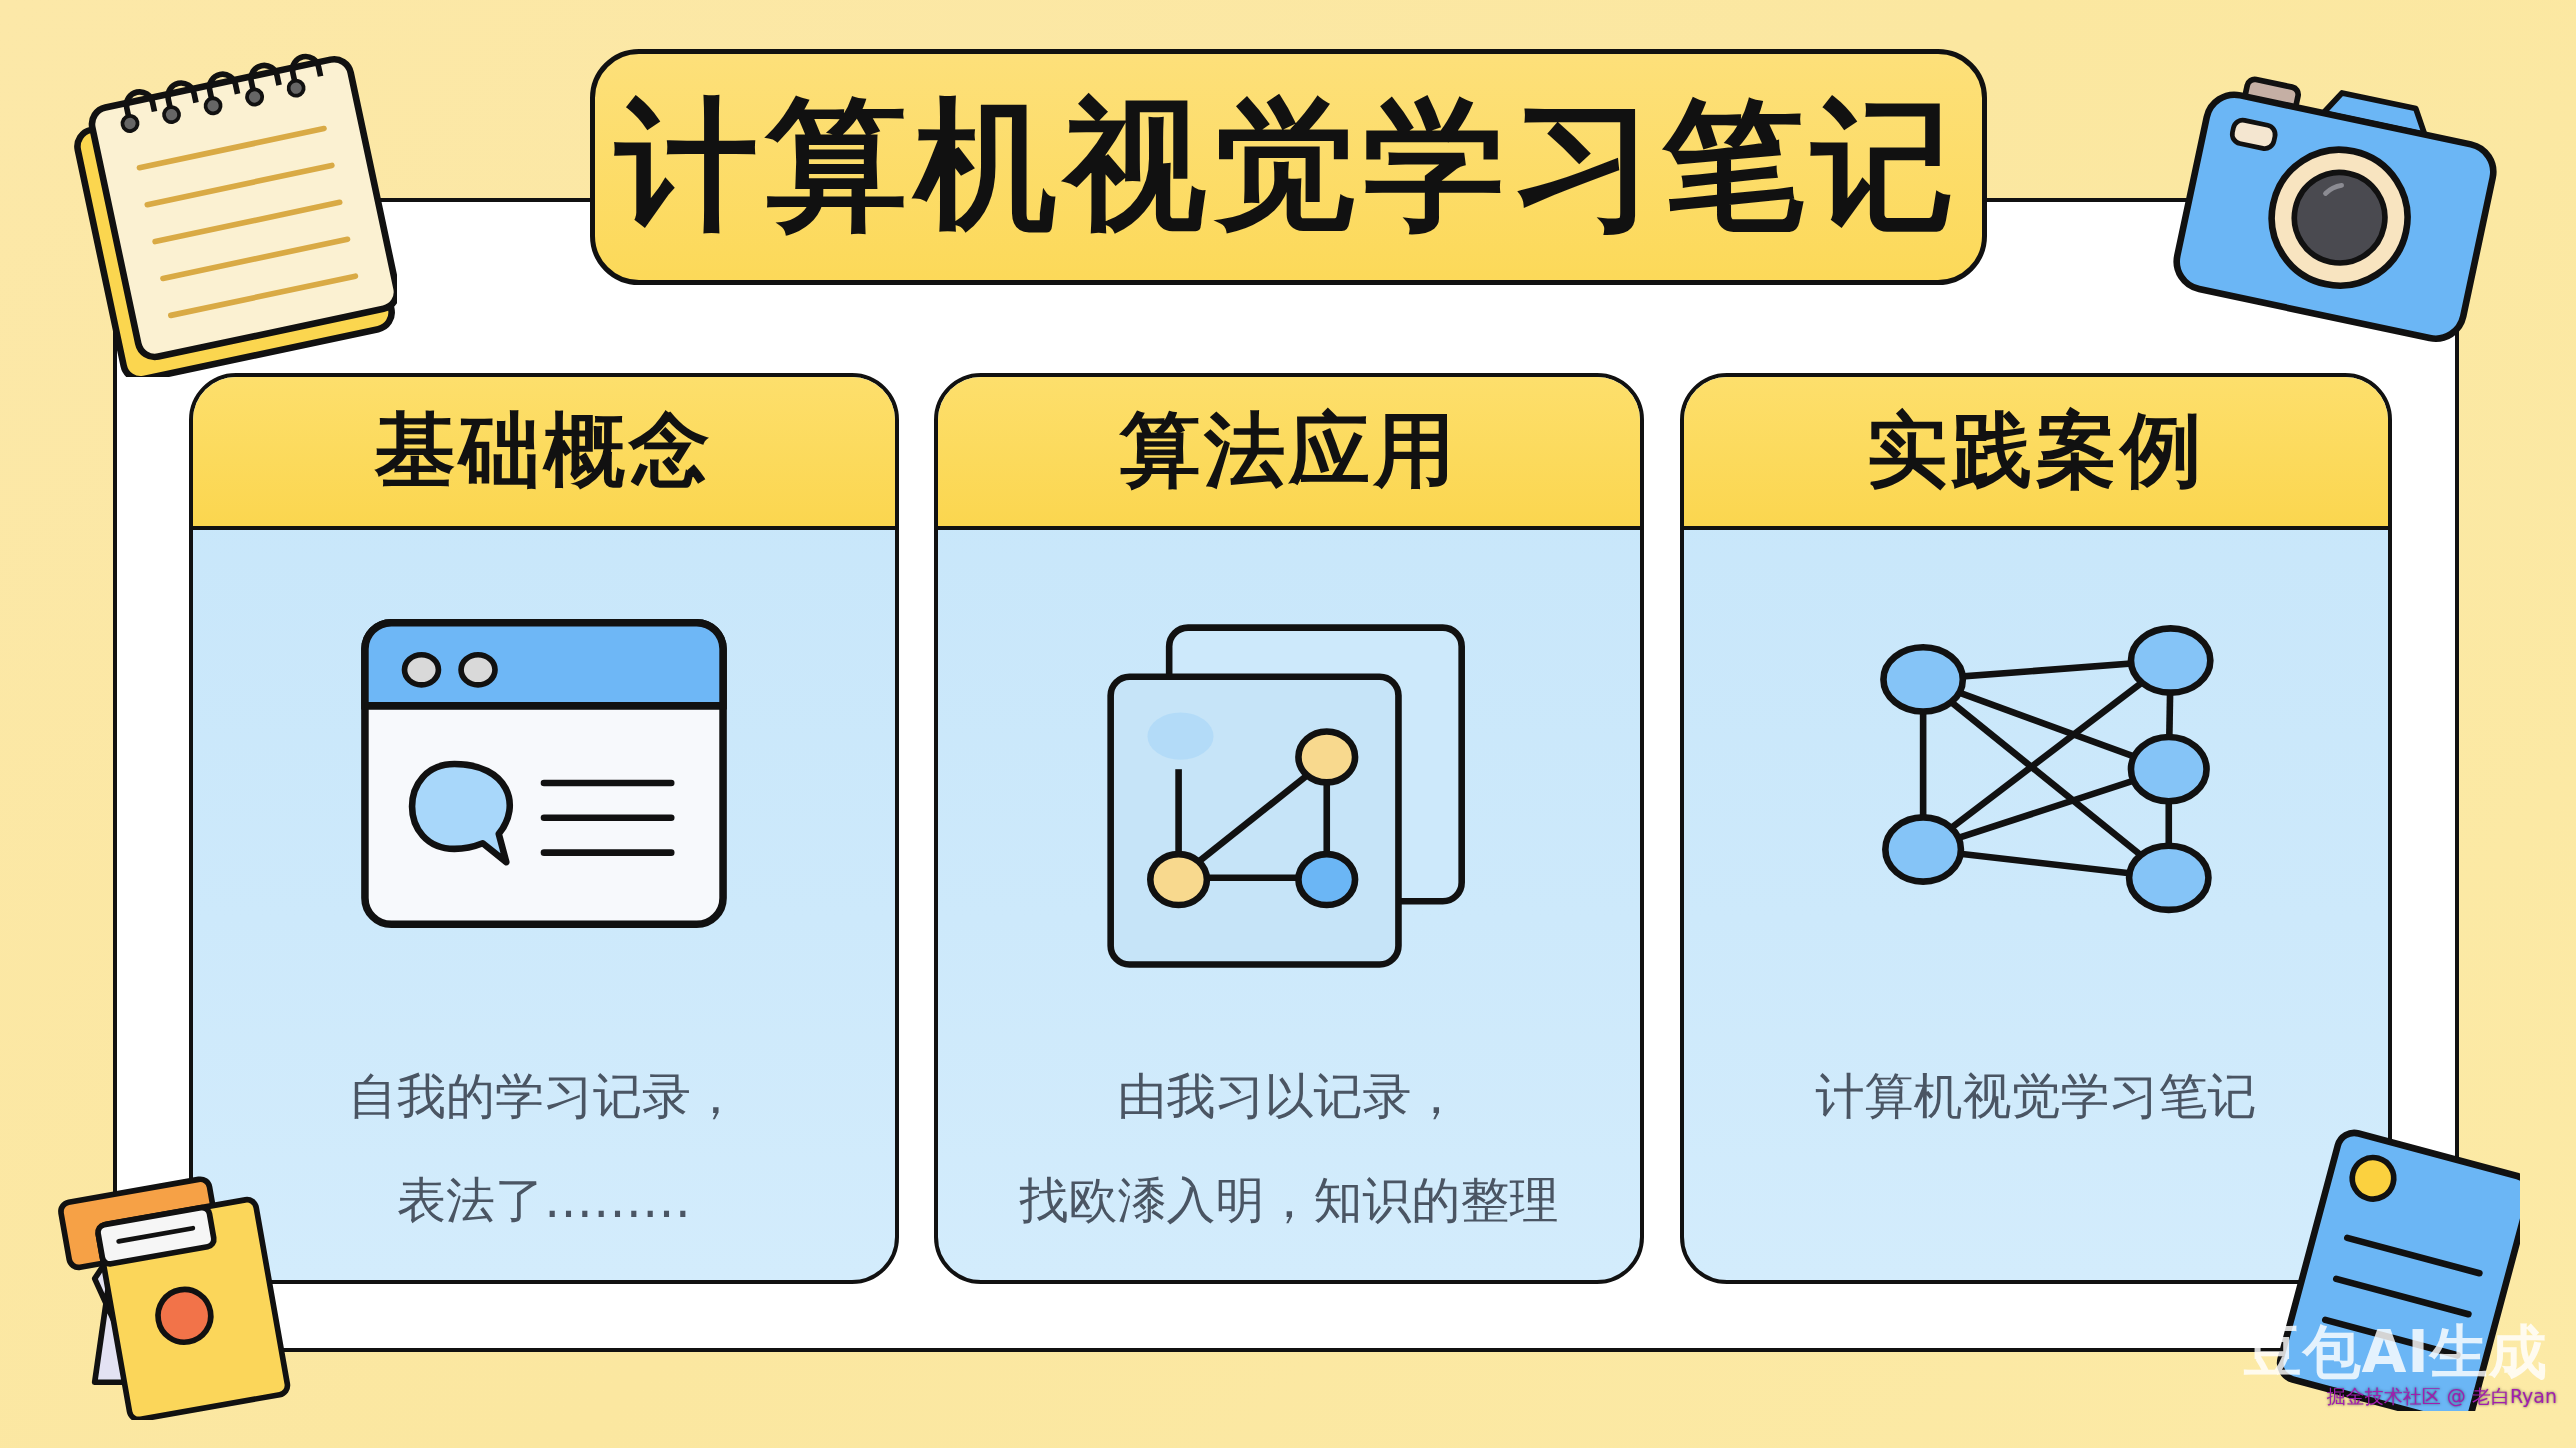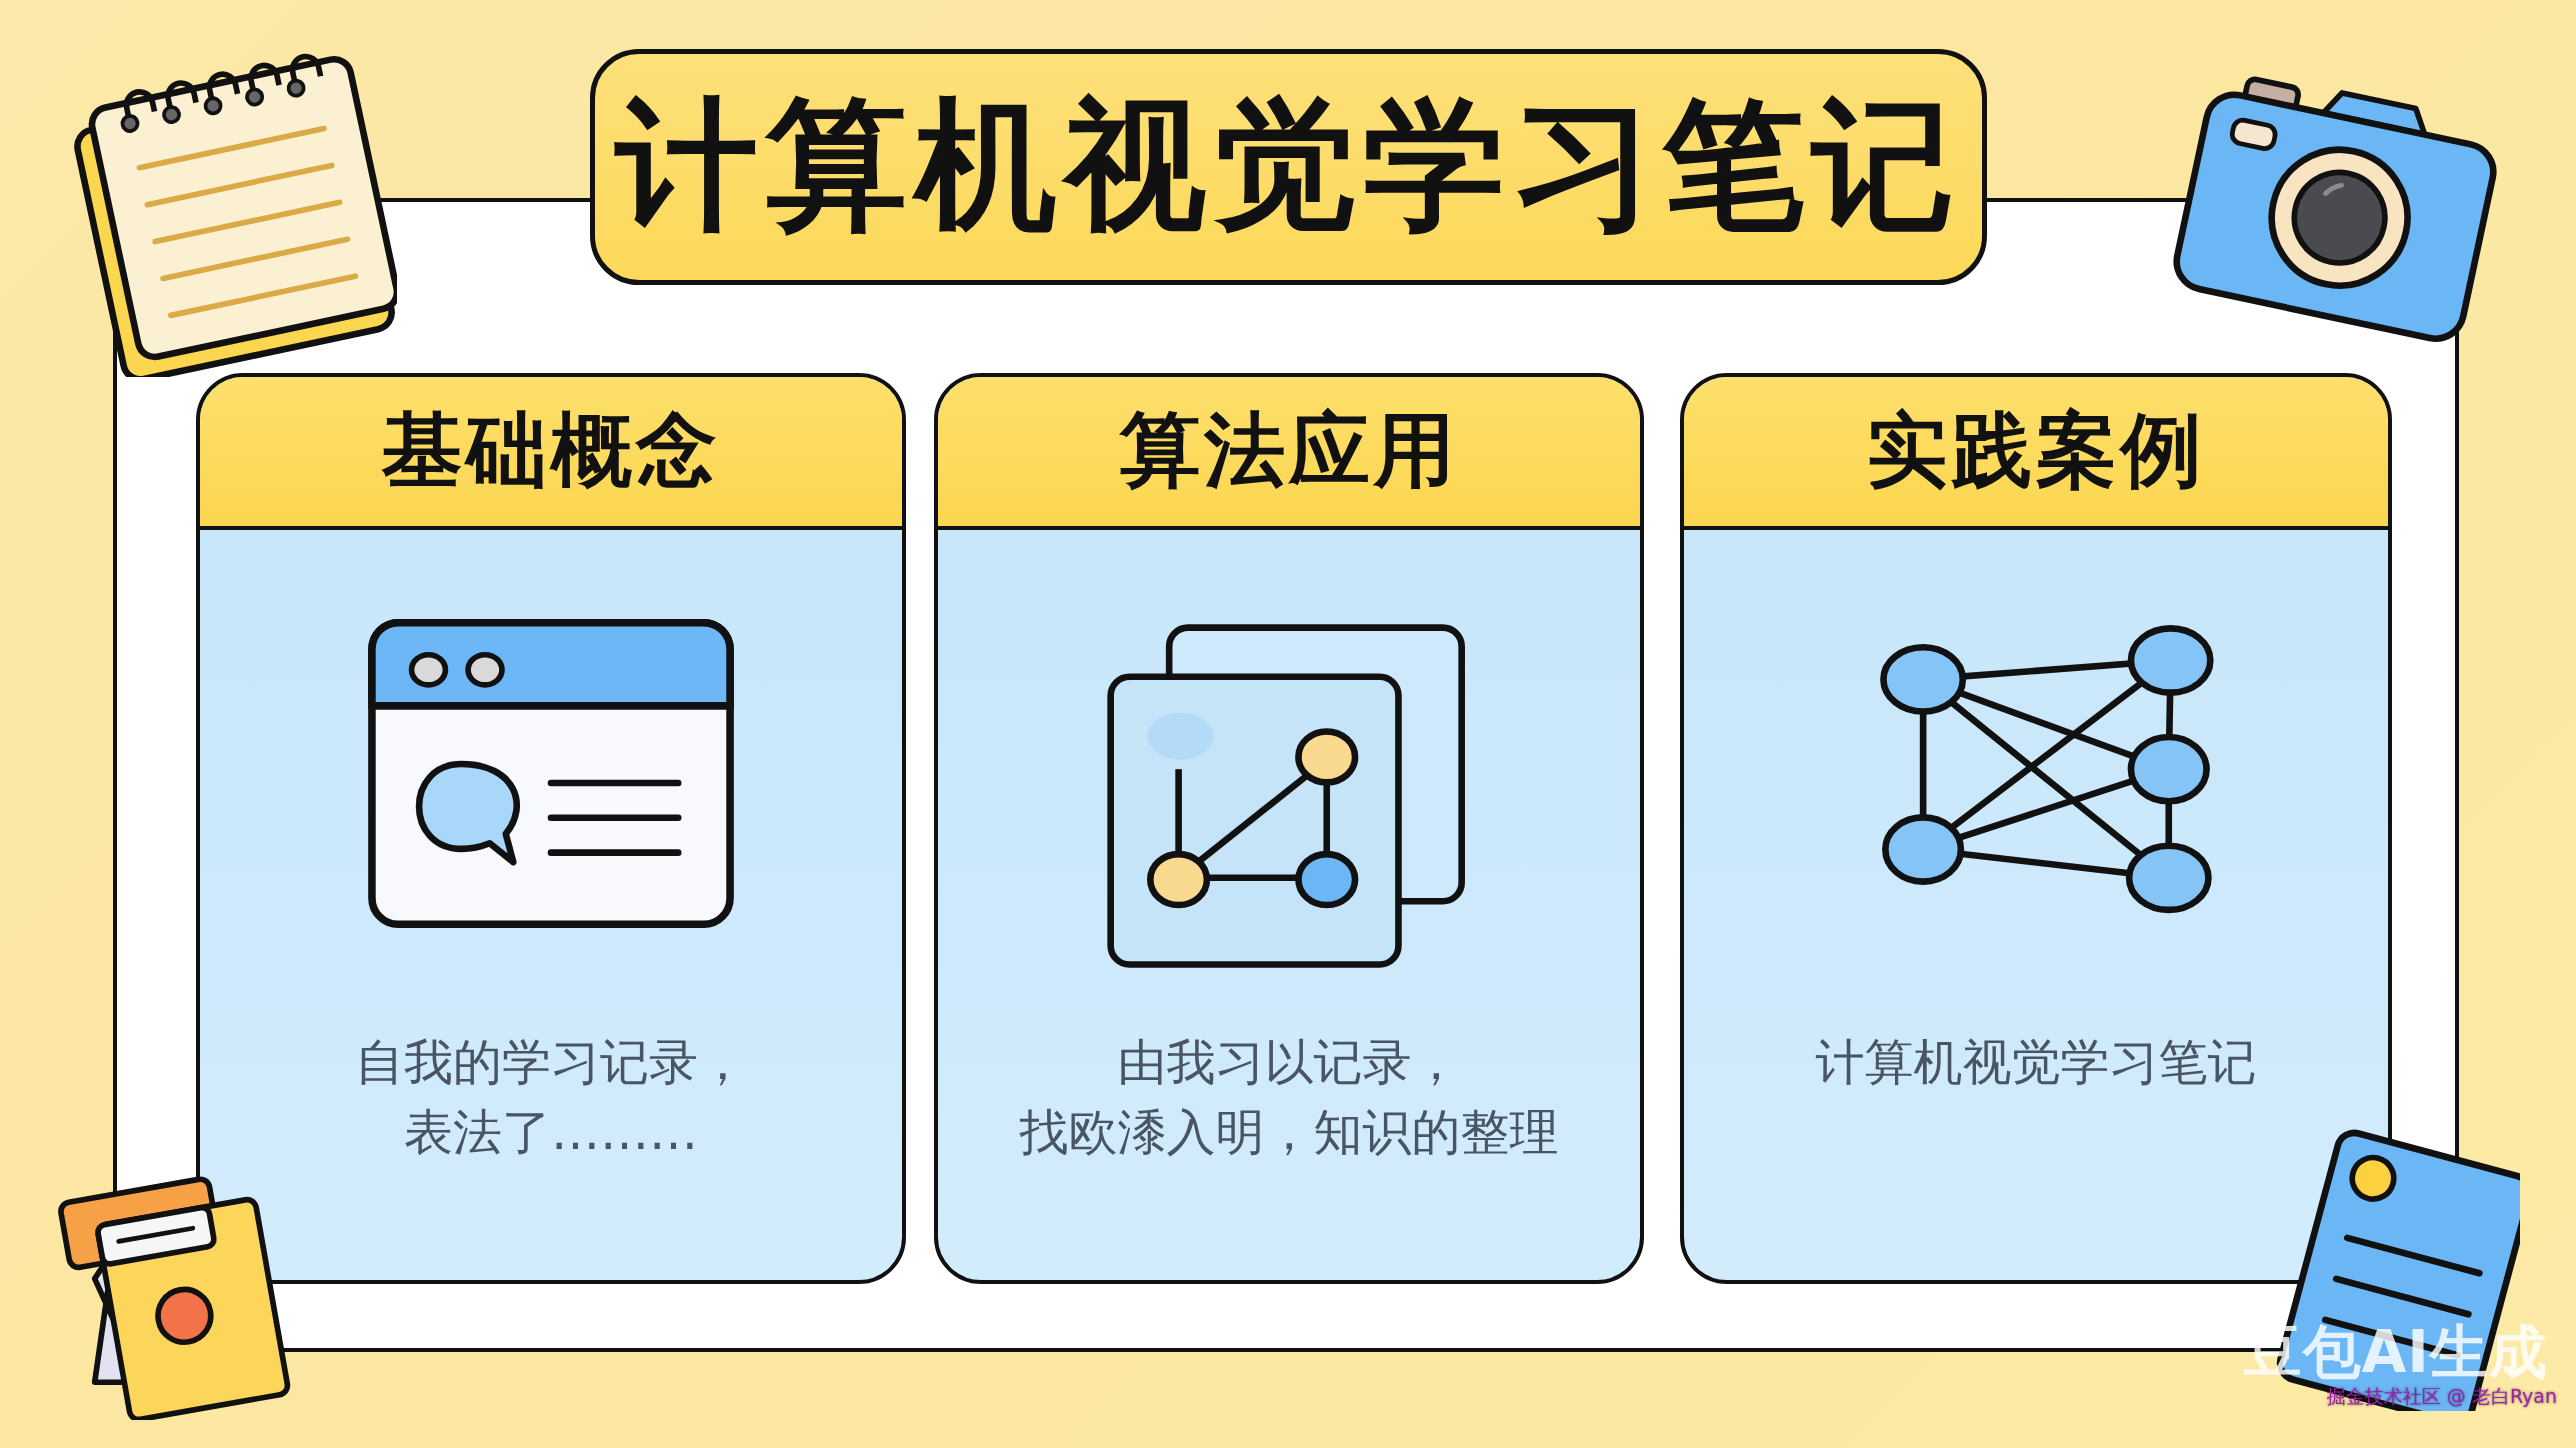--- a/index.html
+++ b/index.html
@@ -21,34 +21,34 @@
   .title-pill span {
     font-size:142px; font-weight:900; color:#111; letter-spacing:7.5px;
     font-family:"DejaVu Sans","Liberation Sans",sans-serif;
   }
   .card {
     position:absolute; top:373px; height:911px;
     border:4.7px solid #111; border-radius:47px; box-sizing:border-box;
     overflow:hidden; background:linear-gradient(180deg,#C7E6FA 0%,#CDE9FB 60%,#D3ECFC 100%);
     z-index:2;
   }
-  .card-1 { left:196px; width:710px; }
+  .card-1 { left:189px; width:710px; }
   .card-2 { left:934px; width:710px; }
   .card-3 { left:1680px; width:712px; }
   .card-header {
     height:149px; background:linear-gradient(180deg,#FDDF6C 0%,#FBD64F 100%);
     border-bottom:4.7px solid #111; display:flex; align-items:center; justify-content:center;
   }
   .card-header span { font-size:81px; font-weight:900; color:#111; letter-spacing:3.8px; }
   .card-icon { position:absolute; left:0; right:0; top:241px; height:359px; display:flex; justify-content:center; }
   .card-text {
     position:absolute; left:0; right:0; top:651px; text-align:center;
     font-size:49px; line-height:70px; color:#4A5563;
   }
-  .card-text div { white-space:nowrap; }
+  .card-text div { white-space:nowrap;margin-top:34px; }
   .deco { position:absolute; z-index:4; }
   .watermark {
     position:absolute; right:19px; bottom:38px; z-index:6; text-align:right;
   }
   .wm-main {
     font-size:58px; font-weight:900; color:rgba(255,255,255,0.82); letter-spacing:0.9px;
     display:block; line-height:60px; margin-right:9.4px;
   }
   .wm-sub {
     font-size:19px; color:#a21caf; display:block; line-height:28px;

